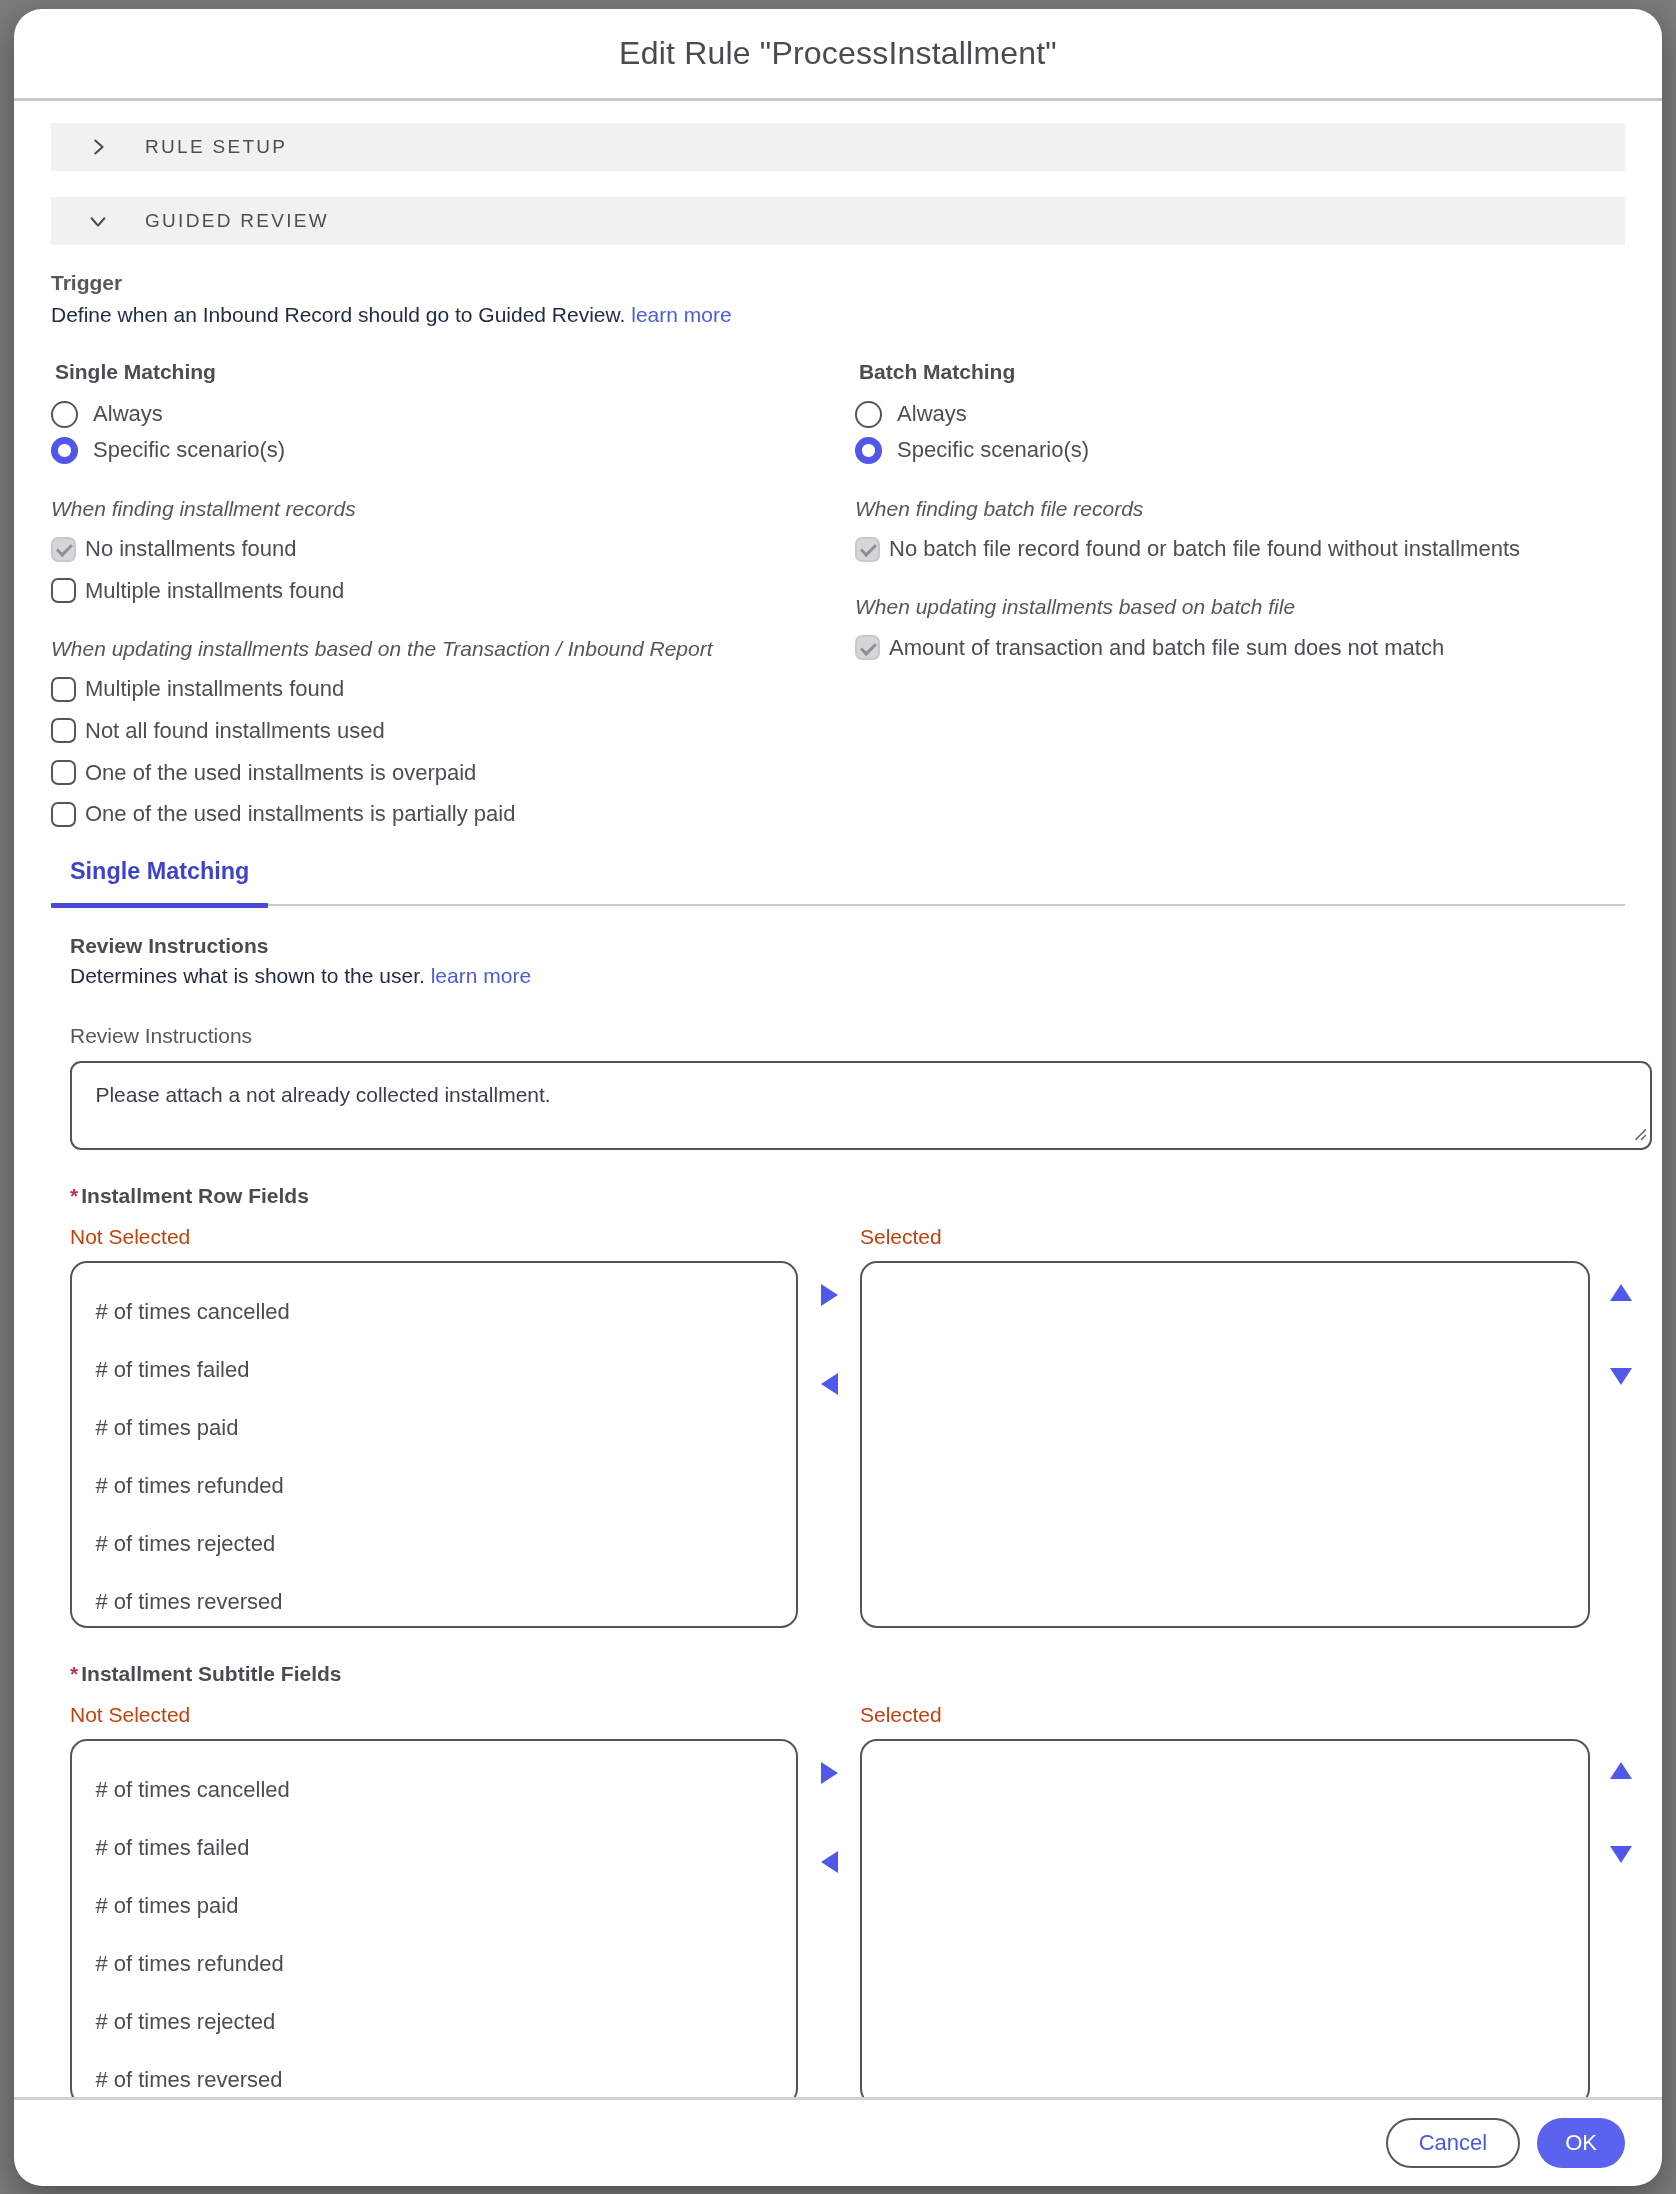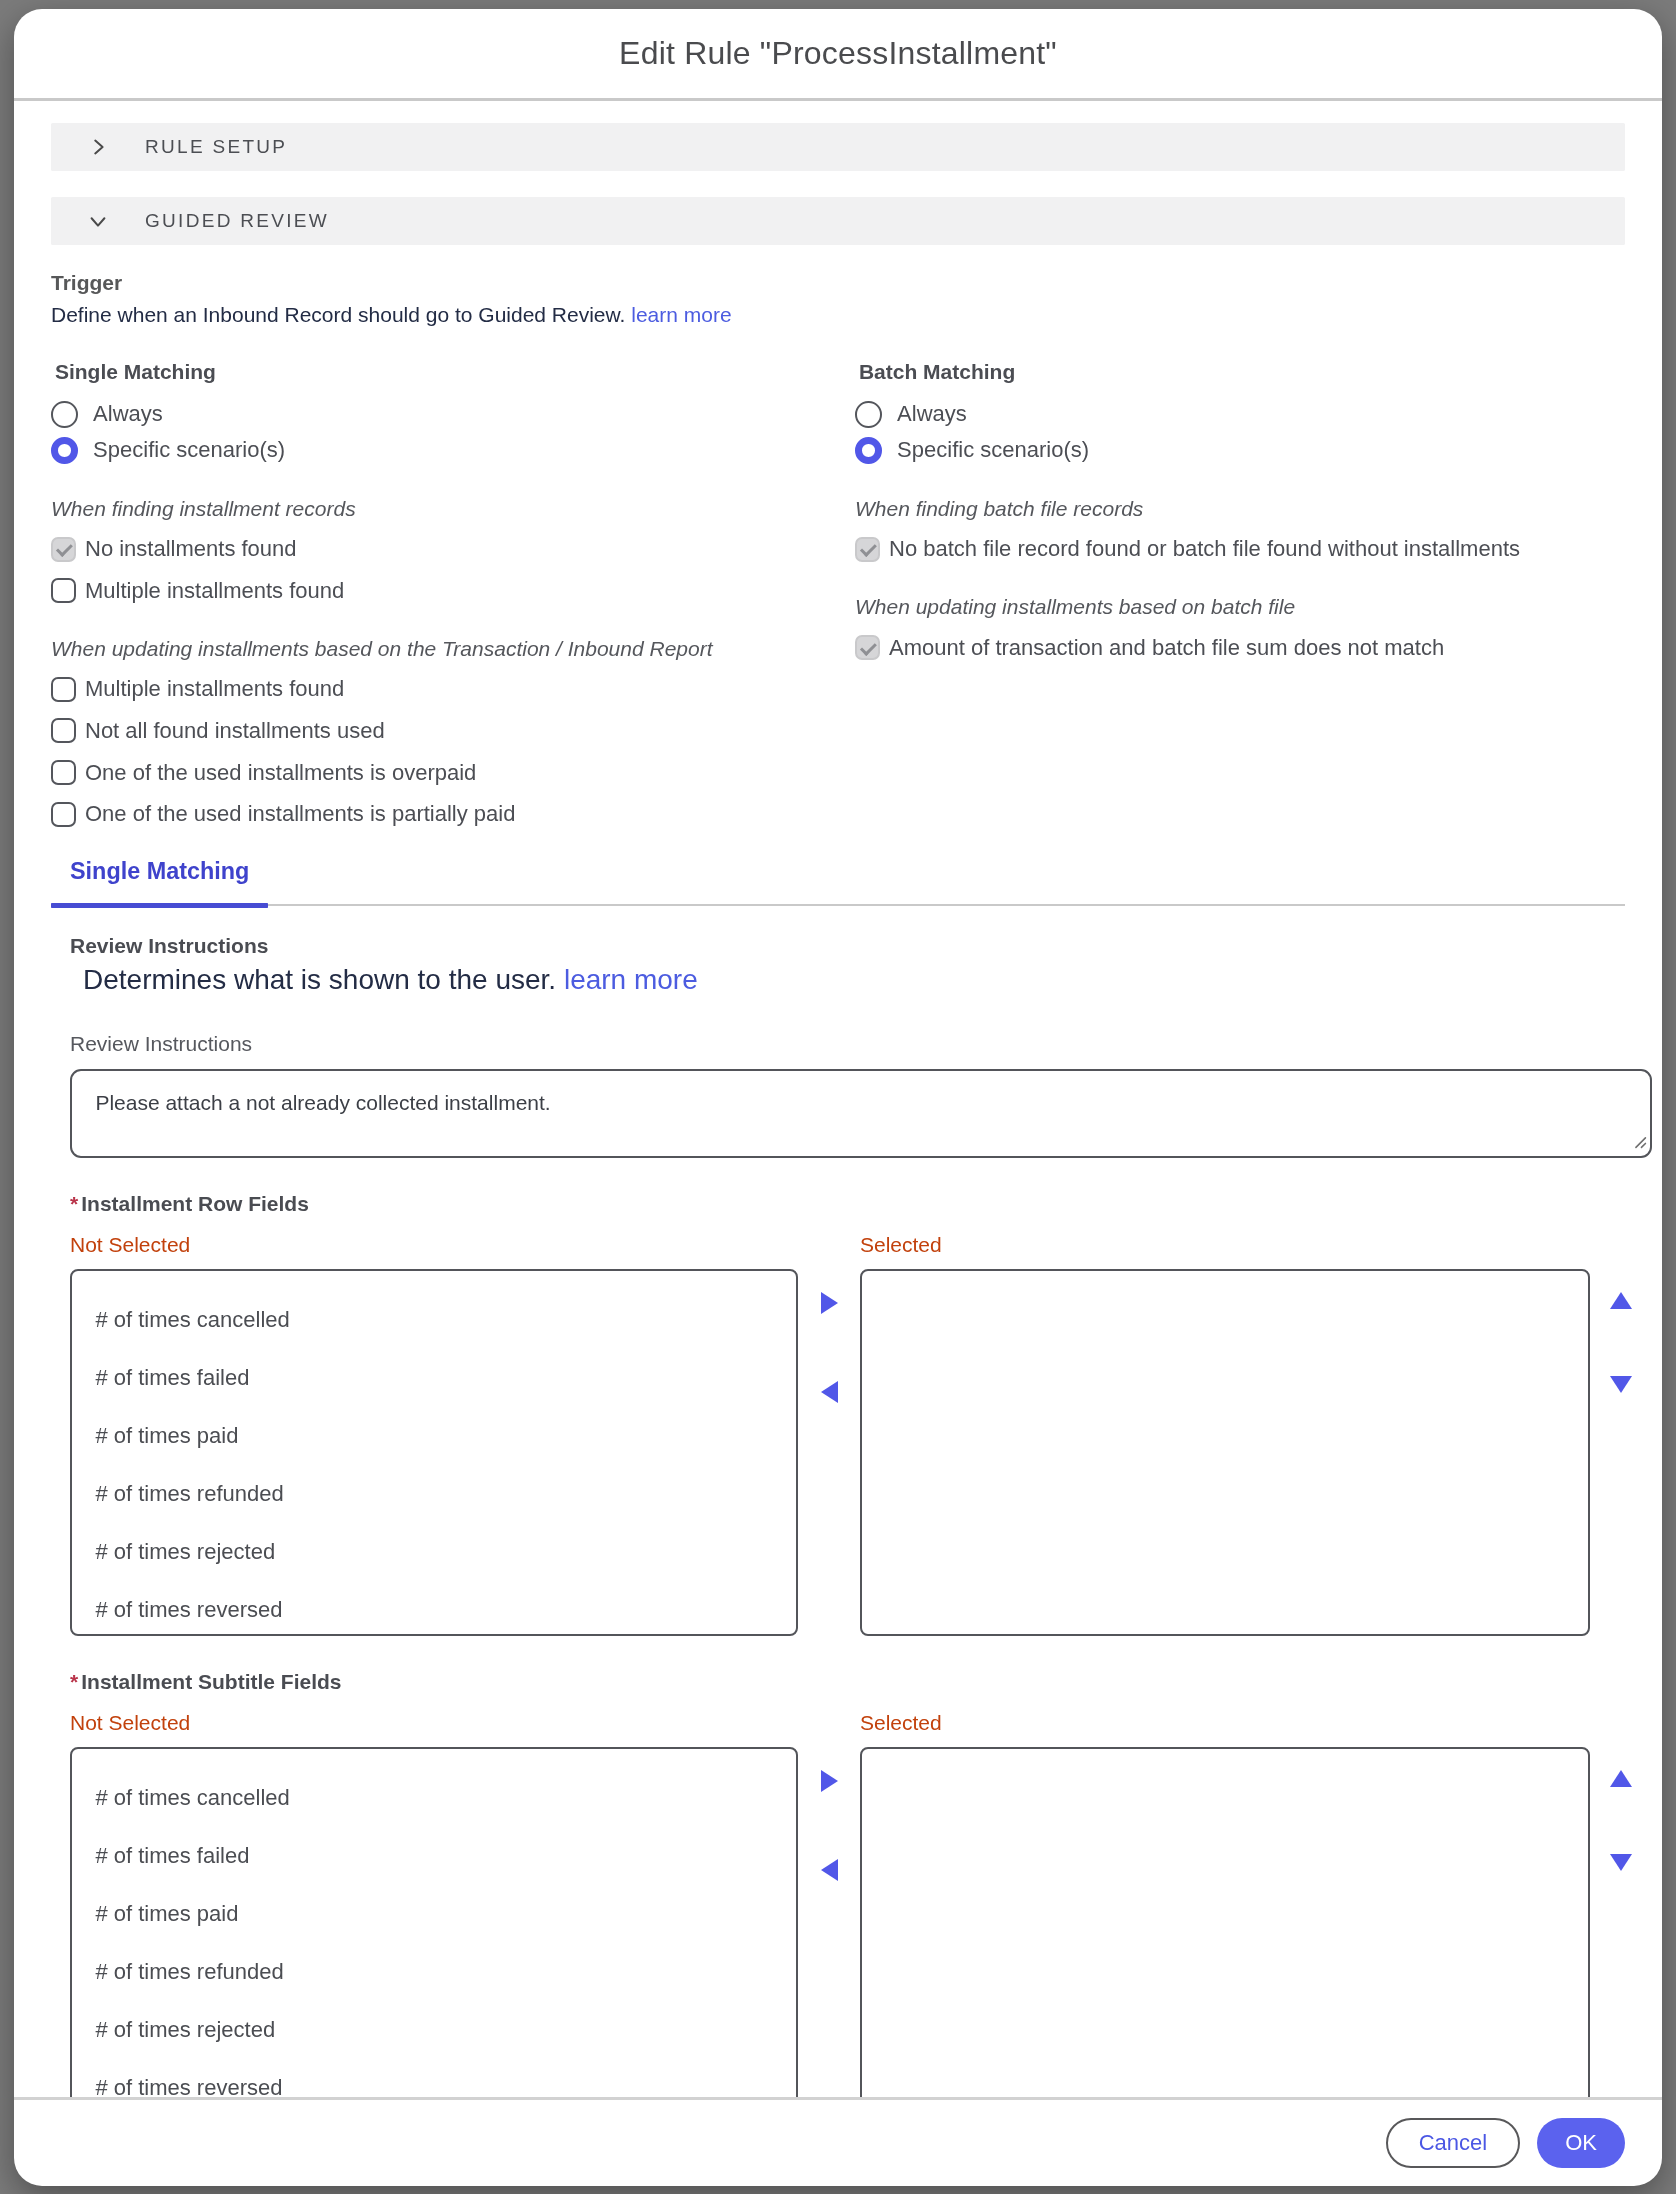--- a/index.html
+++ b/index.html
@@ -72,40 +72,40 @@
     padding: 0 19px; cursor: pointer;
     font-size: 23.4px; font-weight: 700; color: #3f43cc;
   }
   .tab.active::after {
     content: ""; position: absolute; left: 0; right: 0; bottom: -3.9px;
     height: 5.5px; background: #474cd3; border-radius: 0.8px;
   }
 
   .tab-panel { padding: 28px 0 0 19px; }
   .ri-heading { font-size: 21px; font-weight: 700; color: #4a4c52; }
-  .ri-desc { margin-top: 6.2px; font-size: 28px; color: #232c45; margin-left: 13px; }
+  .ri-desc { margin-top: 6.2px; font-size: 21px; color: #232c45; }
   .field-label { margin-top: 36px; font-size: 21px; color: #56585e; }
 
   .textarea-wrap { position: relative; margin-top: 12.5px; width: 1582px; height: 89px; }
   .textarea-wrap textarea {
     width: 100%; height: 100%;
     border: 2px solid #53555a; border-radius: 11px;
     padding: 20px 23.4px; resize: none; outline: none;
     font: 21px "Liberation Sans", sans-serif; color: #3c3f46; background: #fff;
   }
   .resize-handle { position: absolute; right: 5.5px; bottom: 5.5px; pointer-events: none; }
 
   .dl-title { margin-top: 34px; font-size: 21px; font-weight: 700; color: #4a4c52; }
   .dl-title .req { color: var(--required, #b9344a); margin-right: 3.1px; font-weight: 700; }
 
   .dl-grid { display: grid; grid-template-columns: 728px 62px 730px 62px; margin-top: 17px; }
   .dl-label { font-size: 21px; color: #c2410c; height: 36px; }
   .dl-box {
     height: 367px; background: #fff;
-    border: 2px solid #53555a; border-radius: 8px;
+    border: 2px solid #53555a; border-radius: 17px;
     padding: 20px 0; overflow: hidden;
   }
   .list-item { height: 58px; display: flex; align-items: center; padding: 0 23.4px; font-size: 22px; color: #4b4d52; cursor: pointer; }
   .dl-arrows { padding-top: 59px; display: flex; flex-direction: column; align-items: center; gap: 67px; }
   .tri { width: 0; height: 0; cursor: pointer; }
   .tri-right { border-top: 11.7px solid transparent; border-bottom: 11.7px solid transparent; border-left: 17px solid var(--accent, #5157e8); }
   .tri-left  { border-top: 11.7px solid transparent; border-bottom: 11.7px solid transparent; border-right: 17px solid var(--accent, #5157e8); }
   .tri-up    { border-left: 11.7px solid transparent; border-right: 11.7px solid transparent; border-bottom: 17px solid var(--accent, #5157e8); }
   .tri-down  { border-left: 11.7px solid transparent; border-right: 11.7px solid transparent; border-top: 17px solid var(--accent, #5157e8); }
 

